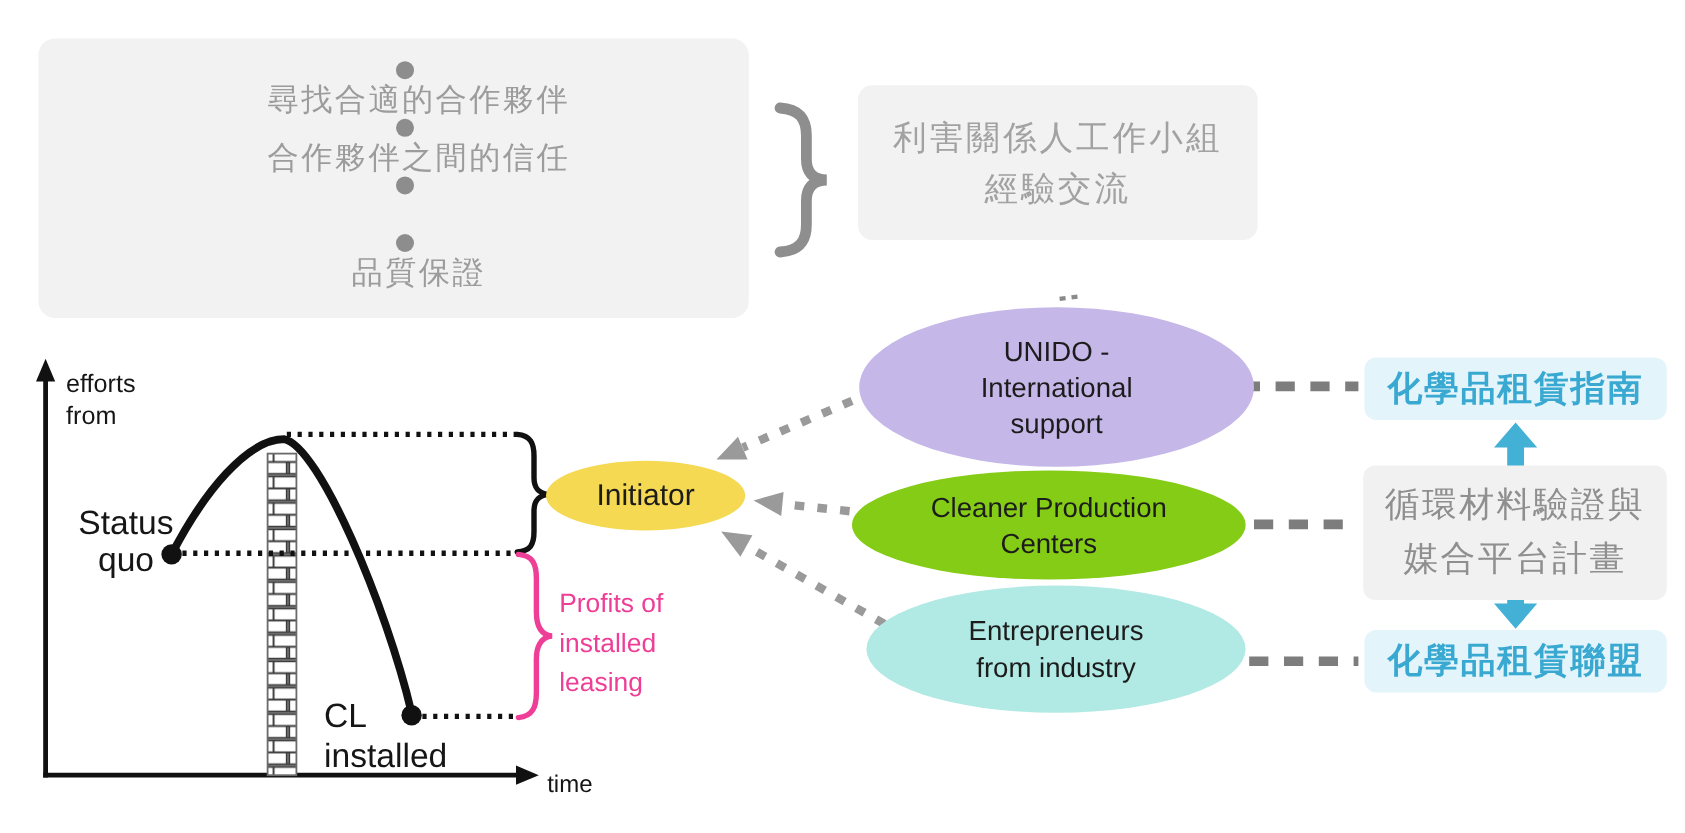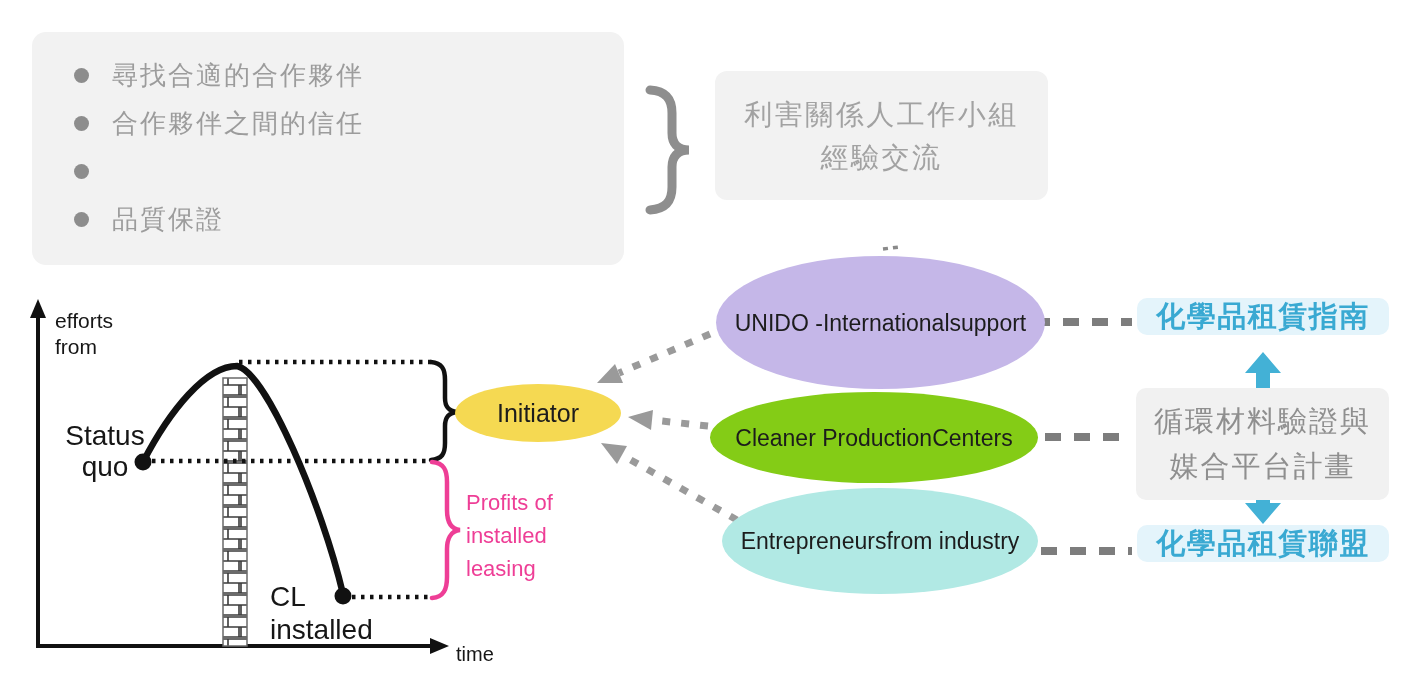--- a/index.html
+++ b/index.html
@@ -6,48 +6,48 @@
   #stage{
     position:relative;width:1404px;height:694px;background:#ffffff;overflow:hidden;
     font-family:"Liberation Sans","DejaVu Sans",sans-serif;
   }
   .abs{position:absolute;}
   
   #challenges{
     left:32px;top:32px;width:592px;height:233px;background:#f2f2f2;border-radius:14px;
     padding-top:19px;box-sizing:border-box;
   }
-  .challenge-item{display:flex;align-items:center;height:48px;padding-left:42px;}
+  .challenge-item{display:flex;align-items:center;height:48px;padding-left:42px;flex-direction:column;}
   .challenge-dot{width:15px;height:15px;border-radius:50%;background:#8d8d8d;margin-right:23px;flex:0 0 auto;}
   .challenge-text{font-size:26px;color:#9c9c9c;letter-spacing:2px;white-space:nowrap;}
   
   #stakeholder-box{
     left:715px;top:71px;width:333px;height:129px;background:#f2f2f2;border-radius:12px;
     display:flex;flex-direction:column;justify-content:center;align-items:center;
     color:#a2a2a2;font-size:28px;letter-spacing:2.5px;line-height:43px;text-align:right;
   }
   
   .chart-label{color:#161616;}
   #ylabel{left:55px;top:308px;font-size:21px;line-height:26px;}
   #xlabel{left:456px;top:643px;font-size:20px;}
   #status-label{left:56px;top:420px;width:98px;text-align:center;font-size:28px;line-height:31px;}
   #cl-label{left:270px;top:580px;font-size:28px;line-height:33px;}
   #profits-label{left:466px;top:486px;font-size:22px;line-height:33px;color:#ee3e96;}
   
   .ellipse{
-    border-radius:50%;display:flex;justify-content:center;align-items:center;
+    border-radius:50%;display:flex;flex-direction:column;justify-content:center;align-items:center;
     text-align:center;color:#1c1c1c;
   }
   #initiator{left:455px;top:384px;width:166px;height:58px;background:#f5d952;font-size:25px;}
   #unido{left:716px;top:256px;width:329px;height:133px;background:#c5b7e8;font-size:23px;line-height:30px;}
   #cleaner{left:710px;top:392px;width:328px;height:91px;background:#84cc16;font-size:23px;line-height:30px;}
   #entrepreneurs{left:722px;top:488px;width:316px;height:106px;background:#b1e9e4;font-size:23px;line-height:31px;}
   
   .blue-box{
-    width:252px;height:37px;background:#e4f4fb;border-radius:10px;
+    width:252px;height:52px;background:#e4f4fb;border-radius:10px;
     display:flex;justify-content:center;align-items:center;
     color:#39a9d2;font-size:29px;font-weight:600;letter-spacing:1.5px;
   }
   #guide-box{left:1137px;top:298px;}
   #alliance-box{left:1137px;top:525px;}
   #program-box{
     left:1136px;top:388px;width:253px;height:112px;background:#f1f1f1;border-radius:10px;
     display:flex;flex-direction:column;justify-content:center;align-items:center;
     color:#8f8f8f;font-size:29px;line-height:45px;letter-spacing:2px;text-align:center;
   }

